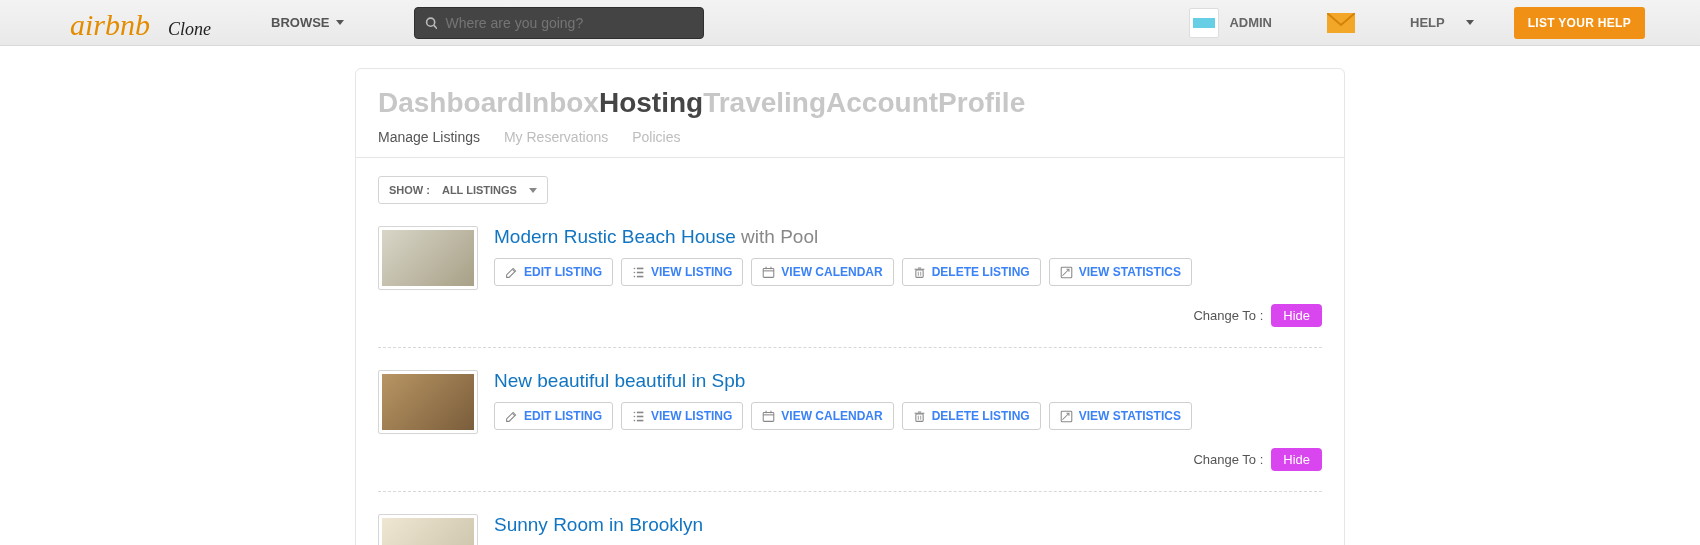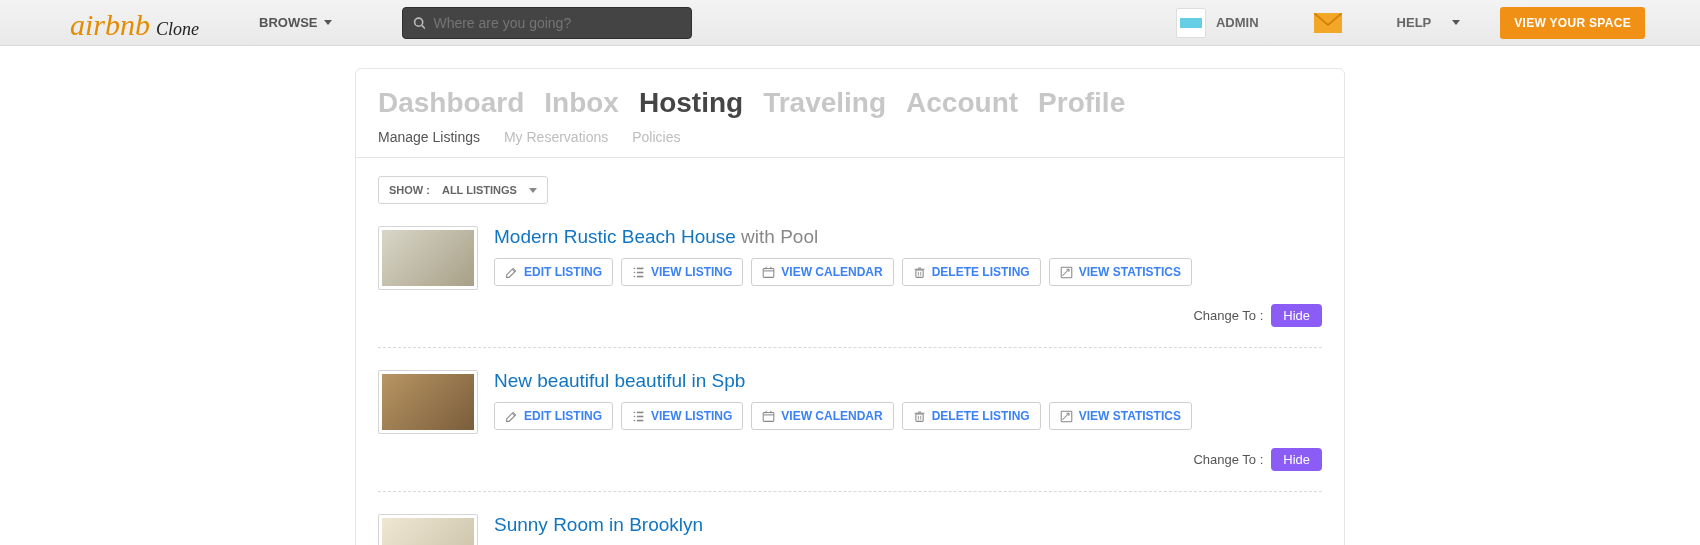--- a/index.html
+++ b/index.html
@@ -1,36 +1,36 @@
 <!DOCTYPE html>
 <html><head>
 <meta charset="utf-8">
 <style>
   *{box-sizing:border-box;margin:0;padding:0}
   body{font-family:Arial,Helvetica,sans-serif;background:#fff;color:#555;width:1700px}
   
   .topbar{height:46px;background:linear-gradient(#f3f3f3,#e9e9e9);border-bottom:1px solid #d8d8d8;display:flex;align-items:center;padding:0 55px 0 70px}
   .logo{font-family:'Brush Script MT',cursive;font-size:30px;color:#e48c00;font-style:italic;line-height:1;position:relative;top:2px}
-  .logo .clone{font-family:'Segoe Script',cursive;font-size:18px;color:#222;margin-left:6px;font-style:italic}
+  .logo .clone{font-family:'Segoe Script',cursive;font-size:18px;color:#222;margin-left:18px;font-style:italic}
   .browse{margin-left:60px;font-size:13px;font-weight:bold;color:#555;cursor:pointer;display:flex;align-items:center;gap:6px}
   .caret-down{width:0;height:0;border-left:4px solid transparent;border-right:4px solid transparent;border-top:5px solid #555}
   .searchbox{margin-left:70px;width:290px;height:32px;background:#444;border:1px solid #2f2f2f;border-radius:4px;display:flex;align-items:center;padding:0 10px;color:#ccc}
   .searchbox input{background:transparent;border:none;outline:none;color:#22c55e;font-size:14px;margin-left:8px;width:100%}
   .topbar-spacer{flex:1}
   .admin-chip{display:flex;align-items:center;gap:10px;font-size:13px;font-weight:bold;color:#666}
   .admin-square{width:30px;height:30px;background:#fff;border:1px solid #ddd;border-radius:2px;display:flex;align-items:center;justify-content:center}
   .admin-inner{width:22px;height:10px;background:#66cfe6}
   .mail-icon{margin-left:55px}
   .mail-icon svg{display:block}
   .help{margin-left:55px;font-size:13px;font-weight:bold;color:#666;display:flex;align-items:center;gap:21px;cursor:pointer}
   .list-btn{margin-left:40px;background:#f09015;color:#fff;font-size:12px;font-weight:bold;border:none;border-radius:3px;padding:9px 14px;cursor:pointer;letter-spacing:.3px}
   .search-icon{width:14px;height:14px}
   
   .panel{width:990px;margin:22px auto 0;border:1px solid #e6e6e6;border-radius:6px;background:#fff;overflow:hidden}
-  .account-tabs{padding:18px 22px 10px;display:flex;gap:20px;font-size:28px;font-weight:bold;color:#c7c7c7}
+  .account-tabs{padding:18px 22px 10px;display:flex;font-size:28px;font-weight:bold;color:#c7c7c7}
   .account-tabs .active{color:#454545}
   .account-tabs span{cursor:pointer}
   .subtabs{padding:0 22px 12px;display:flex;gap:24px;font-size:14px;color:#bdbdbd;border-bottom:1px solid #e6e6e6}
   .subtabs .active{color:#555}
   .subtabs span{cursor:pointer}
   .content{padding:18px 22px 10px}
   .show-dd{display:inline-flex;align-items:center;border:1px solid #d4d4d4;border-radius:3px;background:#fff;height:28px;padding:4px 10px;font-size:11px;font-weight:bold;color:#666;cursor:pointer;gap:12px}
   .show-dd .lbl{color:#666}
   .show-dd .caret-down{border-top-color:#888}
   
@@ -38,21 +38,21 @@
   .listing + .listing{border-top:1px dashed #d8d8d8;margin-top:20px}
   .thumb{width:100px;height:64px;border:1px solid #d5d5d5;border-radius:2px;padding:3px;background:#fff;flex-shrink:0}
   .thumb-inner{width:100%;height:100%;background:linear-gradient(135deg,#cbbfa3,#9c8f74)}
   .listing-body{margin-left:16px;flex:1}
   .listing-title{color:#1275c2;font-size:19px;margin-bottom:10px;cursor:pointer}
   .listing-title .with{color:#888}
   .actions{display:flex;gap:8px}
   .abtn{display:inline-flex;align-items:center;gap:6px;border:1px solid #cfcfcf;border-radius:3px;background:#fff;height:28px;padding:0 10px;font-size:12px;font-weight:bold;color:#3b82f6;cursor:pointer}
   .abtn svg{width:13px;height:13px;flex-shrink:0}
   .change-row{display:flex;justify-content:flex-end;align-items:center;gap:8px;margin-top:18px;font-size:13px;color:#555}
-  .hide-pill{background:#8b5cf6;color:#fff;border:none;border-radius:4px;padding:4px 12px;font-size:13px;cursor:pointer}
+  .hide-pill{background:#d946ef;color:#fff;border:none;border-radius:4px;padding:4px 12px;font-size:13px;cursor:pointer}
 </style>
 </head>
 <body>
 
 <div class="topbar">
   <div class="logo">
     <span>airbnb</span><span class="clone">Clone</span>
   </div>
   <div class="browse">
     <span>BROWSE</span>
@@ -75,21 +75,21 @@
   <span class="mail-icon">
     <svg width="28" height="20" viewBox="0 0 28 20">
         <rect width="28" height="20" fill="#f2a728"></rect>
         <polyline points="0,0 14,12 28,0" fill="none" stroke="#d4820b" stroke-width="2"></polyline>
       </svg>
   </span>
   <div class="help">
     <span>HELP</span>
     <span class="caret-down"></span>
   </div>
-  <button class="list-btn">VIEW YOUR SPACE</button>
+  <button class="list-btn">LIST YOUR HELP</button>
 </div>
 
 <div class="panel">
 
   <div class="account-tabs">
     <span>Dashboard</span>
     <span>Inbox</span>
     <span class="active">Hosting</span>
     <span>Traveling</span>
     <span>Account</span>

